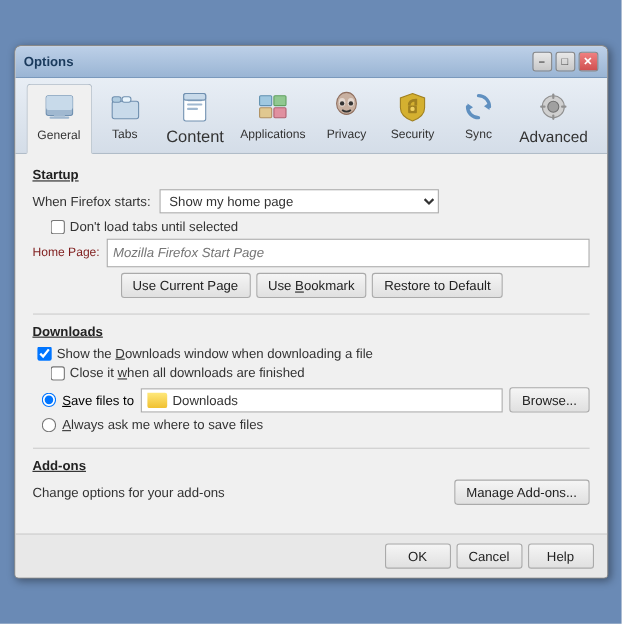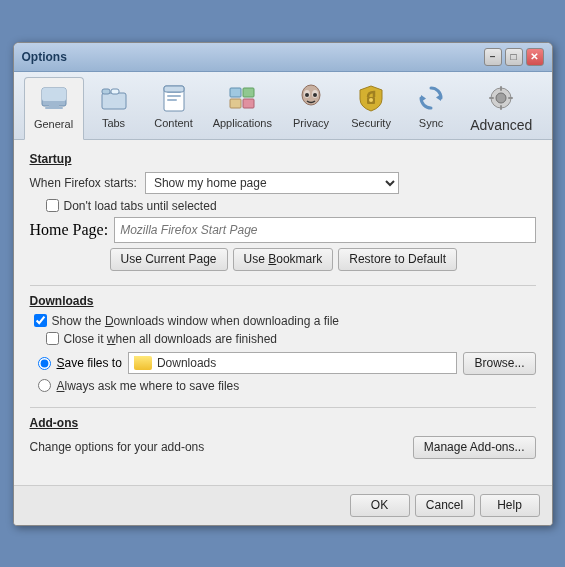--- a/index.html
+++ b/index.html
@@ -145,24 +145,23 @@
     }
     .checkbox-row label u { text-decoration: underline; }
 
     .homepage-row {
       display: flex;
       align-items: center;
       gap: 6px;
       margin-bottom: 5px;
     }
     .homepage-label {
-      font-size: 16px;
-      color: #000000;
+      font-size: 11px;
+      color: #7f1d1d;
       white-space: nowrap;
-      font-family: Liberation Serif, serif;
     }
     .homepage-input {
       flex: 1;
       height: 22px;
       border: 1px solid #aaa;
       background: white;
       padding: 0 5px;
       font-size: 12px;
       color: #999;
       font-style: italic;
@@ -273,21 +272,21 @@
     <div class="toolbar-item">
       <div class="toolbar-icon">
         <svg width="30" height="30" viewBox="0 0 30 30">
           <rect x="5" y="3" width="20" height="25" rx="2" fill="white" stroke="#7090b0" stroke-width="1"></rect>
           <rect x="8" y="8" width="14" height="2" rx="1" fill="#a0b8d0"></rect>
           <rect x="8" y="12" width="14" height="2" rx="1" fill="#a0b8d0"></rect>
           <rect x="8" y="16" width="10" height="2" rx="1" fill="#a0b8d0"></rect>
           <rect x="5" y="3" width="20" height="6" rx="2" fill="#c8daea" stroke="#7090b0" stroke-width="1"></rect>
         </svg>
       </div>
-      <span style="font-size:11px;">Content</span>
+      <span style="font-size:15px;">Content</span>
     </div>
 
     <div class="toolbar-item">
       <div class="toolbar-icon">
         <svg width="30" height="30" viewBox="0 0 30 30">
           <rect x="3" y="5" width="11" height="9" rx="1" fill="#a0c8e0" stroke="#6090b0" stroke-width="1"></rect>
           <rect x="16" y="5" width="11" height="9" rx="1" fill="#90c890" stroke="#60a060" stroke-width="1"></rect>
           <rect x="3" y="16" width="11" height="9" rx="1" fill="#e0c890" stroke="#b09060" stroke-width="1"></rect>
           <rect x="16" y="16" width="11" height="9" rx="1" fill="#e090a0" stroke="#b06070" stroke-width="1"></rect>
         </svg>

